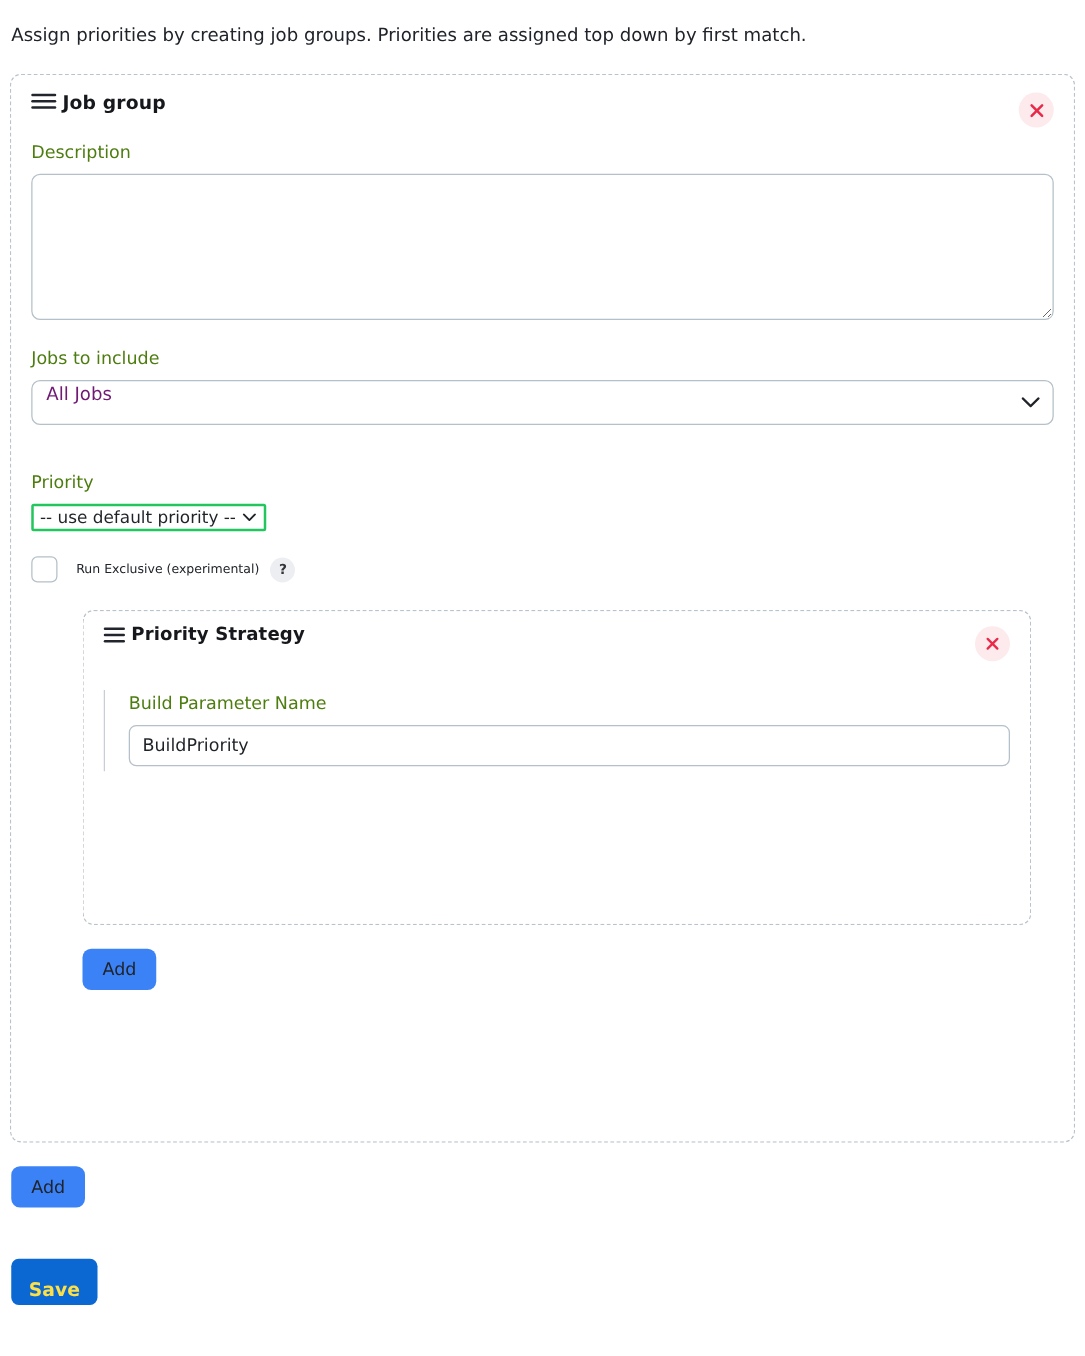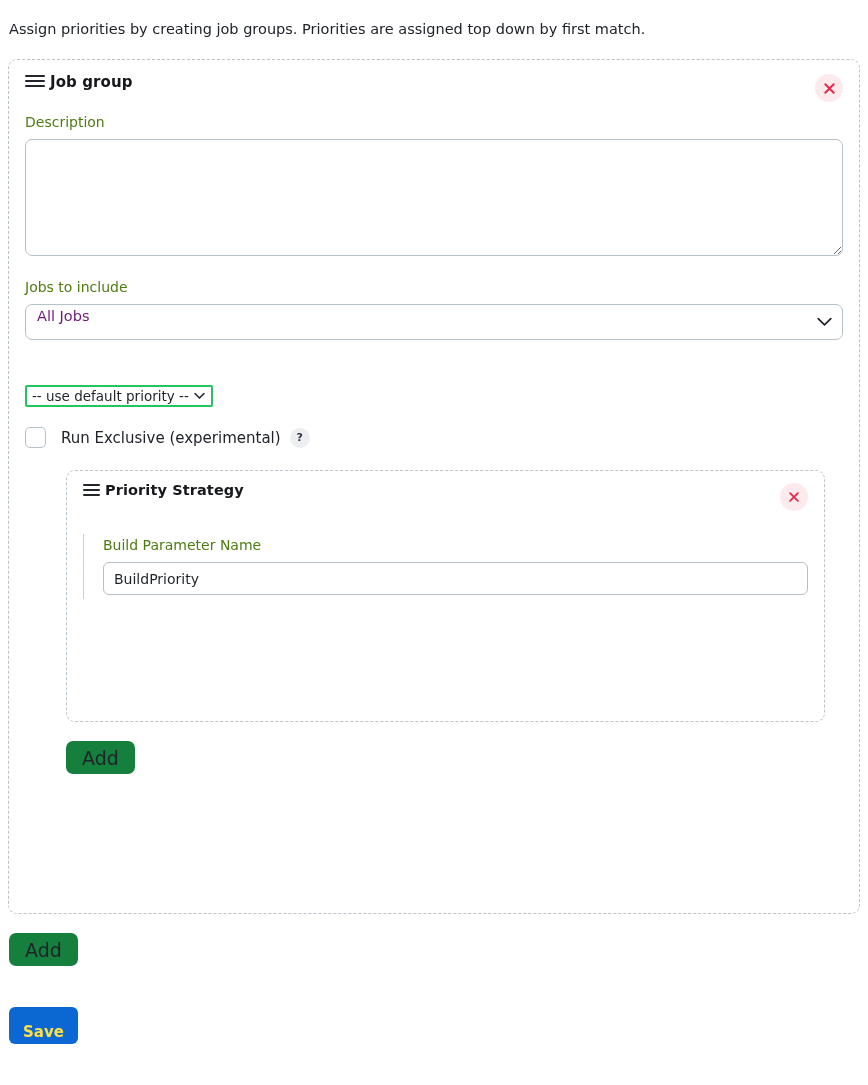--- a/index.html
+++ b/index.html
@@ -192,21 +192,21 @@
     justify-content: center;
     cursor: pointer;
     flex: none;
   }
   .cbox.checked {
     background: #16455f;
     border-color: #16455f;
   }
   .cbox svg { display: block; }
   .check-label {
-    font-size: 15px;
+    font-size: 10px;
     color: #20242a;
     margin-left: 15px;
     line-height: 18px;
     text-align: right;
   }
   .help-icon {
     width: 20px;
     height: 20px;
     border-radius: 50%;
     background: #eceef1;
@@ -216,25 +216,25 @@
     font-size: 11px;
     font-weight: bold;
     color: #30343a;
     margin-left: 9px;
     cursor: pointer;
     flex: none;
   }
 
   
   .btn-add {
-    background: #15803d;
+    background: #3b82f6;
     border: none;
     border-radius: 7px;
     font-family: "DejaVu Sans", sans-serif;
-    font-size: 19px;
+    font-size: 14px;
     color: #20242a;
     padding: 0 16px;
     height: 33px;
     cursor: pointer;
   }
   .btn-save {
     background: #0b68d3;
     border: none;
     border-radius: 6px;
     font-family: "DejaVu Sans", sans-serif;
@@ -287,20 +287,21 @@
       <div class="select-wrap" style="margin-top:8px;">
         <div class="styled-select">All Jobs</div>
         <svg class="chevron" width="15" height="9" viewBox="0 0 15 9">
           <path d="M1.2 1.2 L7.5 7.4 L13.8 1.2" stroke="#20242a" stroke-width="1.7" fill="none" stroke-linecap="round" stroke-linejoin="round"></path>
         </svg>
       </div>
     </div>
 
     
     <div style="margin-top:37px;">
+      <label class="field-label">Priority</label>
       <div class="native-select" style="margin-top:8px;">
         <span>-- use default priority --</span>
         <svg class="chevron" width="11" height="7" viewBox="0 0 11 7">
           <path d="M1 1 L5.5 5.6 L10 1" stroke="#20242a" stroke-width="1.5" fill="none" stroke-linecap="round" stroke-linejoin="round"></path>
         </svg>
       </div>
     </div>
 
     
     <div class="check-row" style="margin-top:20px;">

